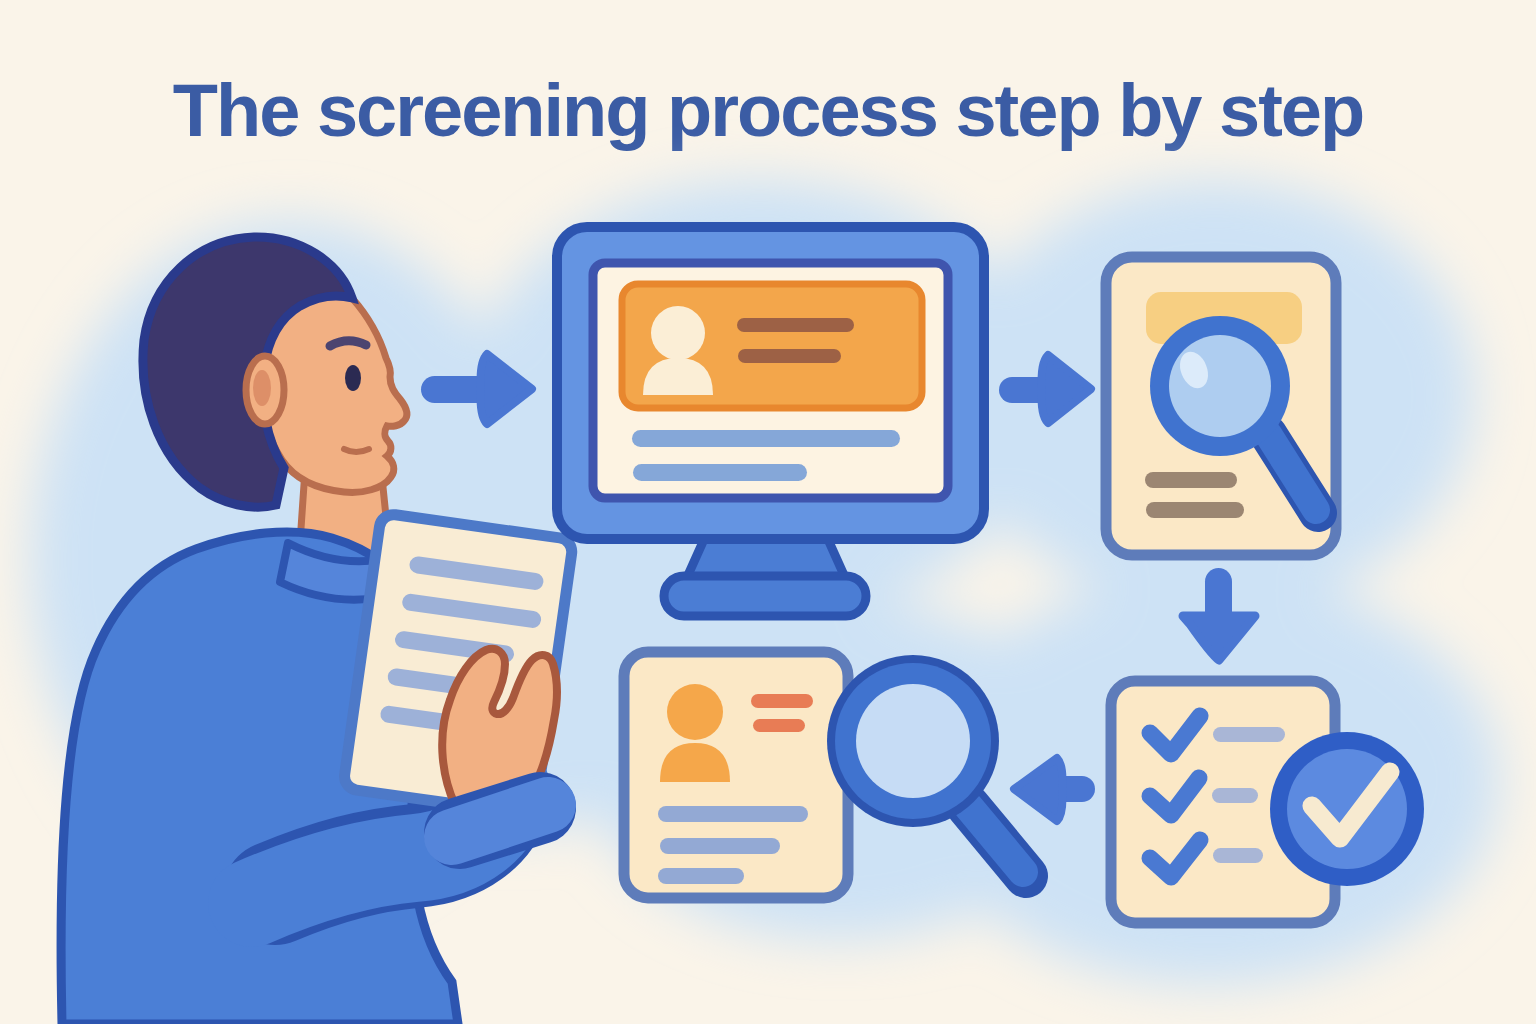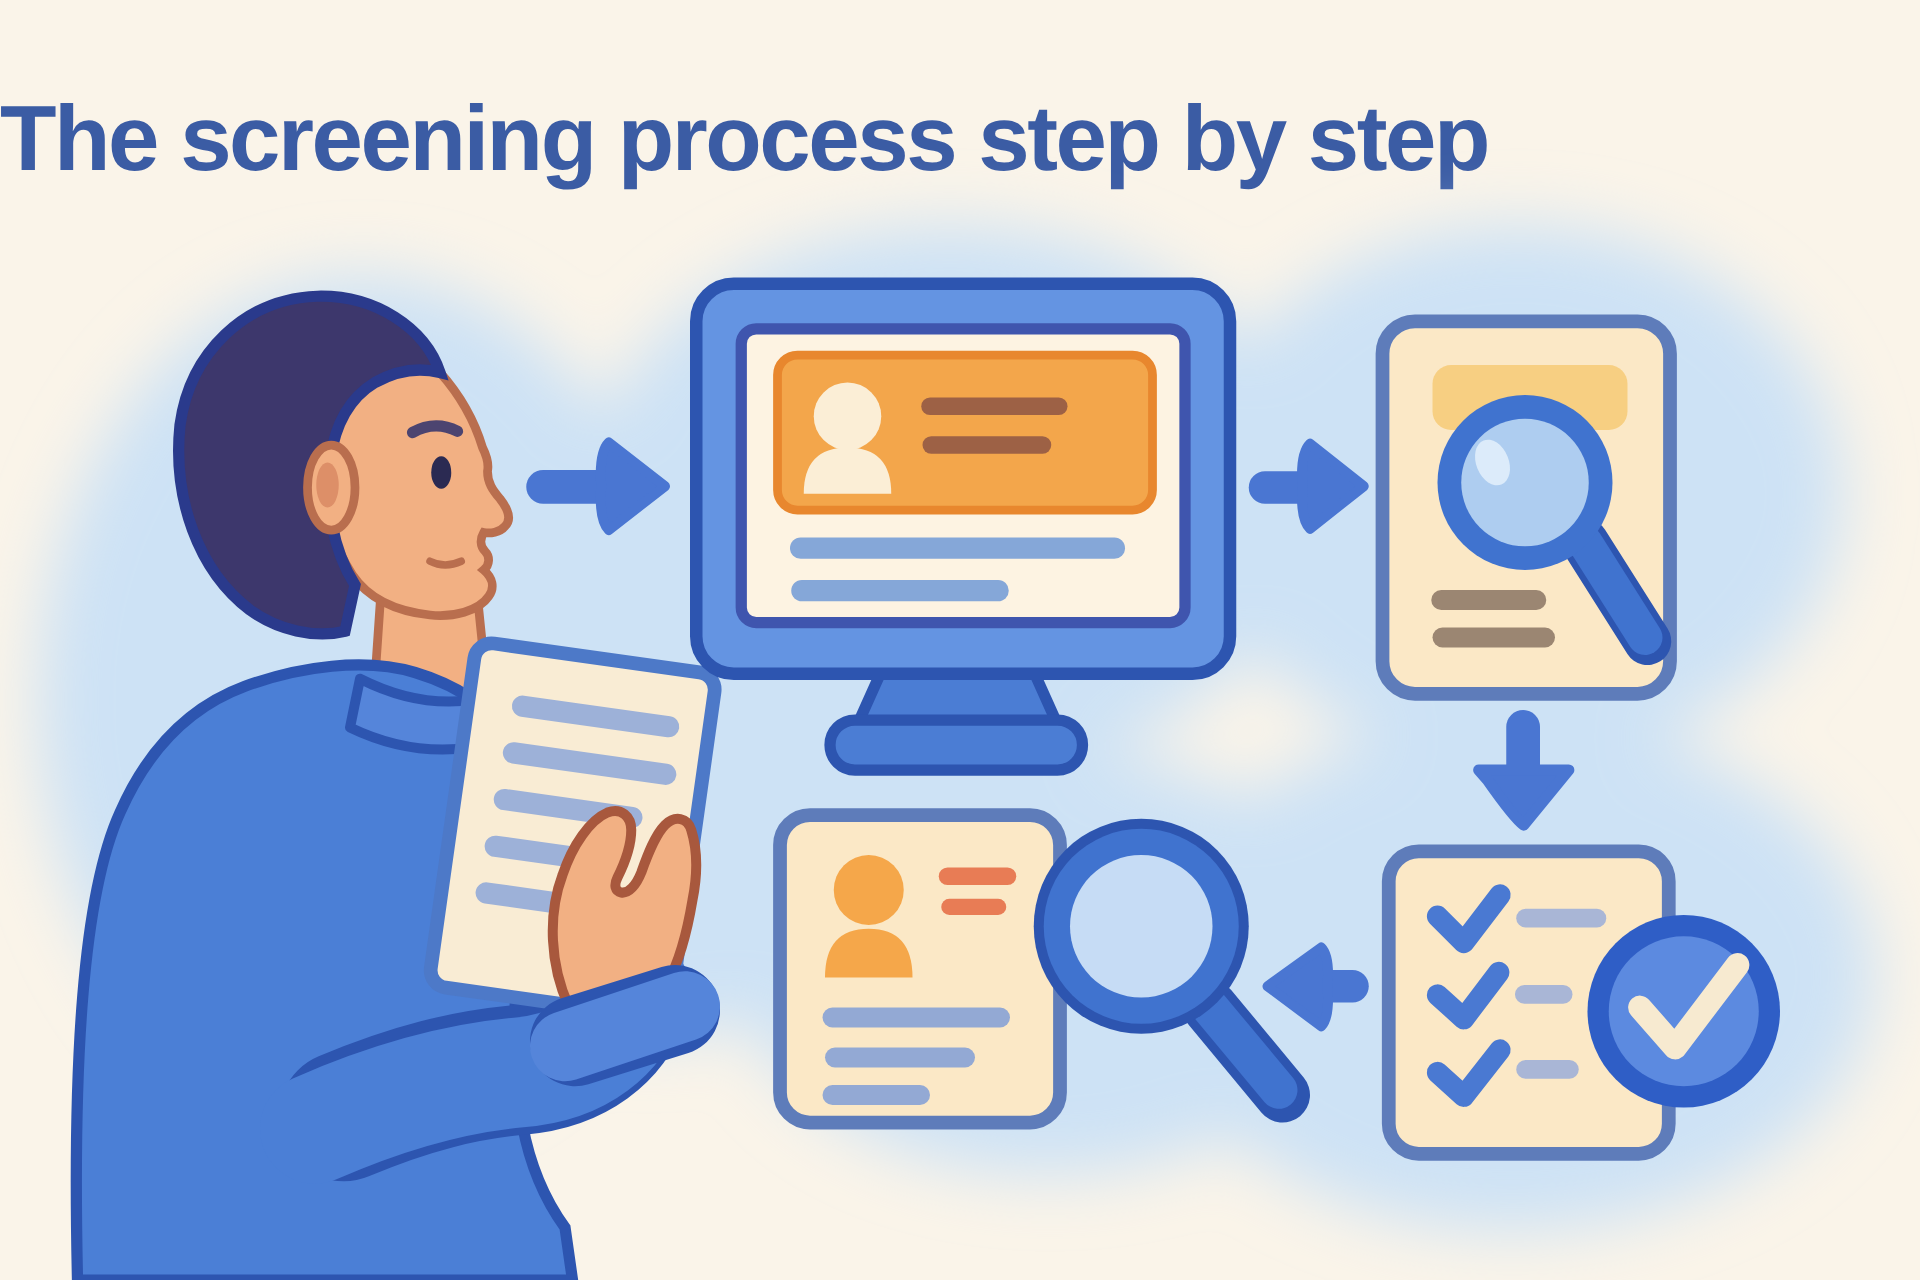--- a/index.html
+++ b/index.html
@@ -6,21 +6,21 @@
   .stage{
     position:relative;
     width:1536px;height:1024px;
     background:var(--bg_cream,#faf4e9);
     overflow:hidden;
     font-family:"Liberation Sans", sans-serif;
   }
   .title{
     position:absolute;
     top:68px;left:0;width:100%;
-    text-align:left;
+    text-align:center;
     font-size:74px;
     font-weight:bold;
     letter-spacing:-2px;
     color:var(--title_blue,#3b5ca4);
     margin:0;
   }
   svg.canvas{position:absolute;inset:0;}
 </style>
 </head>
 <body>

